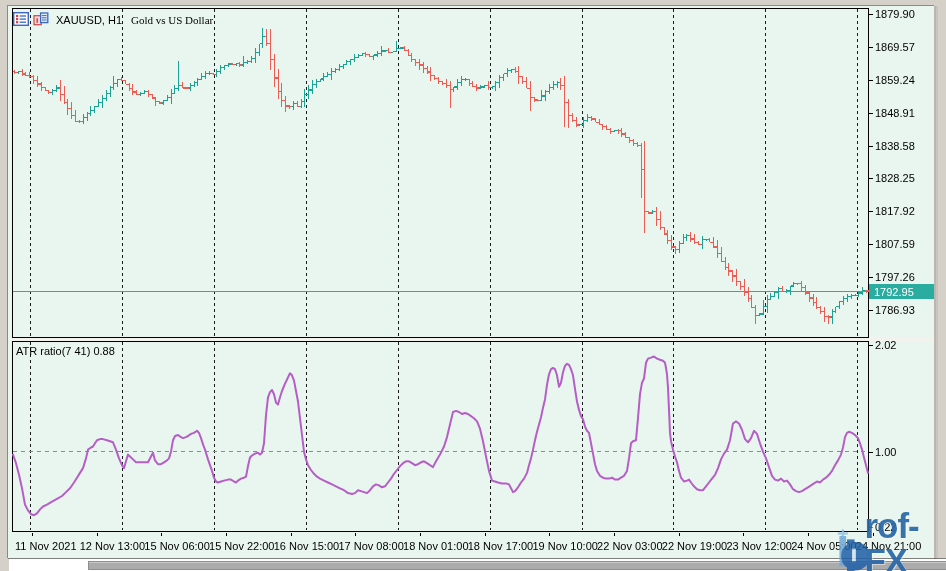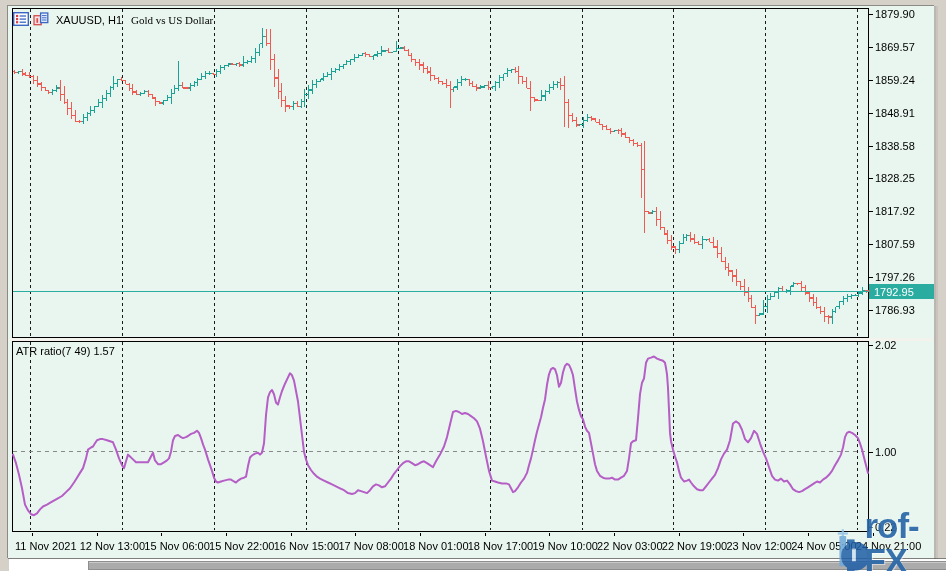--- a/index.html
+++ b/index.html
@@ -151,21 +151,21 @@
         <rect x="7.6" y="1" width="7.2" height="9.6" fill="#E6F0FB" stroke="#3B66C4" stroke-width="1.3"></rect>
         <line x1="9" y1="3.6" x2="13.6" y2="3.6" stroke="#3B66C4" stroke-width="1"></line>
         <line x1="9" y1="5.8" x2="13.6" y2="5.8" stroke="#3B66C4" stroke-width="1"></line>
         <line x1="9" y1="8" x2="13.6" y2="8" stroke="#3B66C4" stroke-width="1"></line>
       </svg>
     </span>
     <span class="sym">XAUUSD, H1</span>
     <span class="desc">Gold vs US Dollar</span>
   </div>
 
-  <div class="indicator-label">ATR ratio(7 49) 1.57</div>
+  <div class="indicator-label">ATR ratio(7 41) 0.88</div>
 
   <div class="watermark">
     <svg width="54" height="58" viewBox="0 0 54 58">
       <g opacity="0.92">
         <line x1="20" y1="2" x2="20" y2="15" stroke="#8FC0E8" stroke-width="2.6"></line>
         <line x1="14" y1="7" x2="26" y2="7" stroke="#8FC0E8" stroke-width="2.6"></line>
         <rect x="16" y="10" width="8" height="36" fill="#6FA8D8"></rect>
         <rect x="25" y="14" width="9" height="44" fill="#1F5FA6"></rect>
         <circle cx="35" cy="34" r="17" fill="#1F5FA6"></circle>
         <rect x="31" y="25" width="4.5" height="15" fill="#CFE3F2"></rect>

